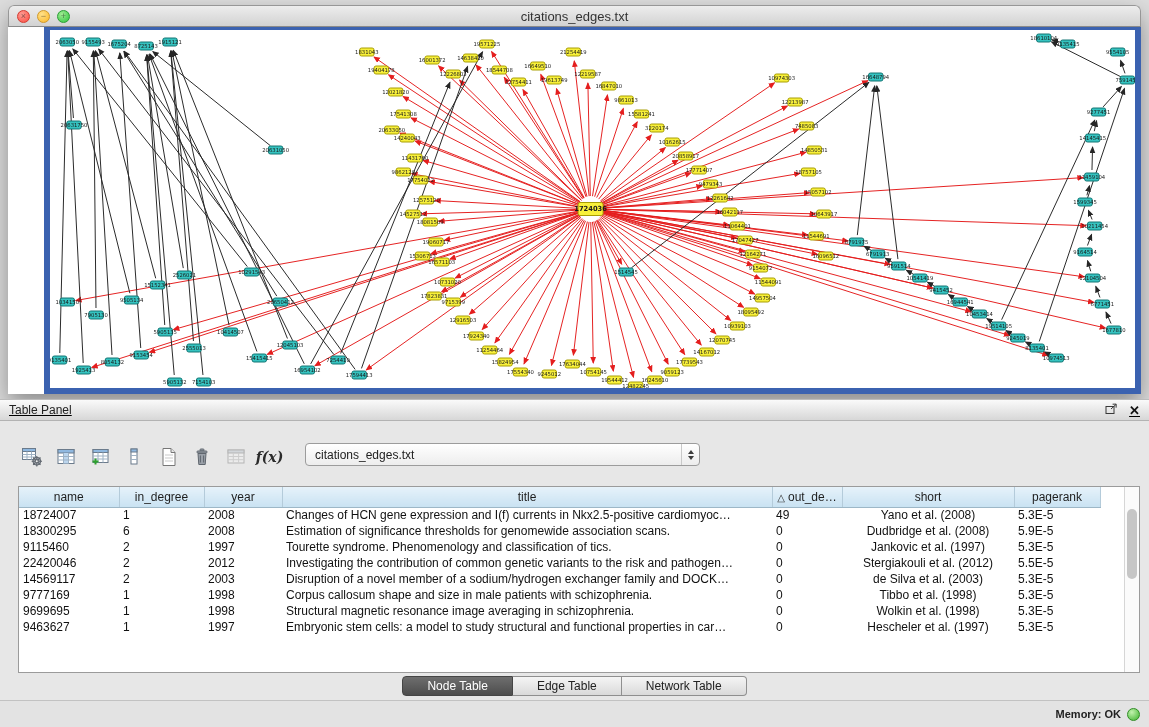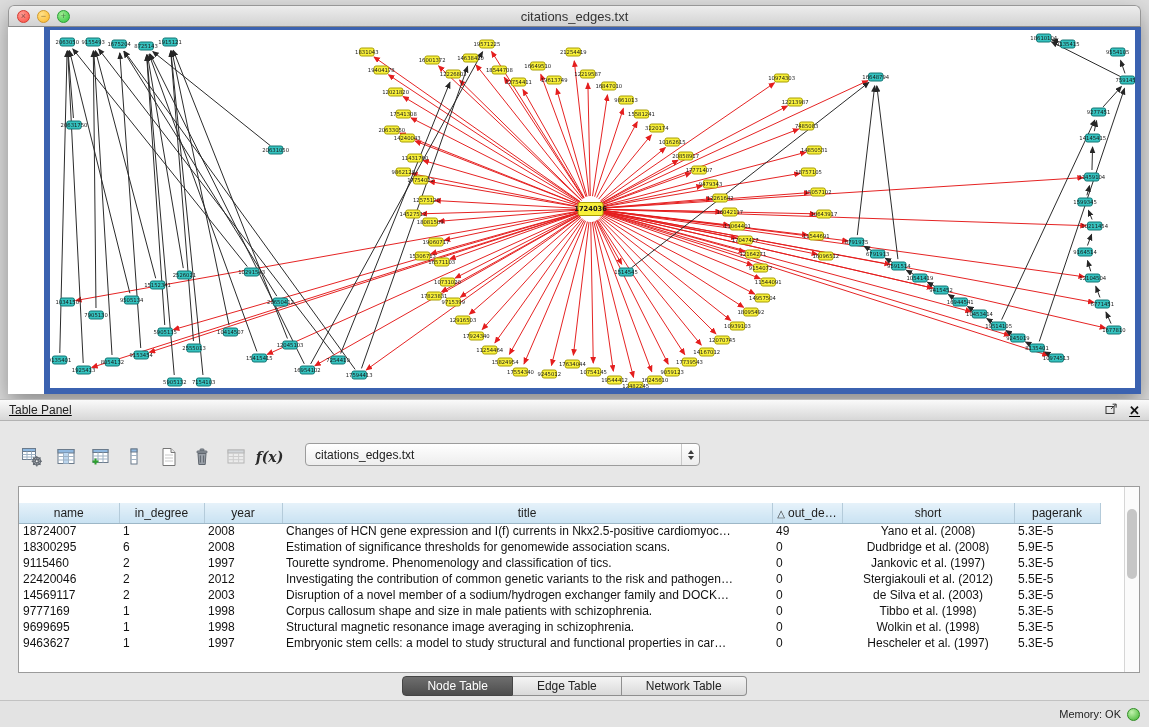--- a/index.html
+++ b/index.html
@@ -71,21 +71,21 @@
   }
   .combo .arrows{margin-left:auto;width:17px;height:100%;display:flex;flex-direction:column;
     align-items:center;justify-content:center;gap:2px;border-left:1px solid #c9c9c9;}
   .tri-up{width:0;height:0;border-left:3.5px solid transparent;border-right:3.5px solid transparent;border-bottom:4.5px solid #3c3c3c;}
   .tri-down{width:0;height:0;border-left:3.5px solid transparent;border-right:3.5px solid transparent;border-top:4.5px solid #3c3c3c;}
 
   .table-wrap{
     position:absolute;left:18px;top:87px;width:1122px;height:187px;
     background:#fff;border:1px solid #9b9b9b;box-sizing:border-box;overflow:hidden;
   }
-  table{border-collapse:collapse;table-layout:fixed;width:1008px;margin-top:16px;}
+  table{border-collapse:collapse;table-layout:fixed;width:1008px;}
   th{
     height:20px;box-sizing:border-box;
     background:linear-gradient(#e6f2fa,#c9e2f2);
     border-right:1px solid #b4cbda;border-bottom:1px solid #9db7c7;
     font-size:12px;font-weight:normal;color:#1e1e1e;text-align:center;
     overflow:hidden;white-space:nowrap;padding:0 2px;
   }
   th.filler{background:#fff;border-right:none;}
   th .sort{font-size:10px;margin-right:3px;color:#333;}
   td{
@@ -105,21 +105,21 @@
     font-family:"Liberation Sans",sans-serif;
   }
   .tab:first-child{border-left:1px solid #8f8f8f;border-radius:4px 0 0 4px;}
   .tab:last-child{border-radius:0 4px 4px 0;}
   .tab.active{background:linear-gradient(#6e6e6e,#4d4d4d);color:#fff;border-color:#454545;}
 
   .statusbar{
     position:absolute;left:0;bottom:0;width:1149px;height:27px;box-sizing:border-box;
     background:#e3e3e3;border-top:1px solid #c2c2c2;
     display:flex;align-items:center;justify-content:flex-end;gap:6px;padding-right:9px;
-    font-size:11px;color:#222;
+    font-size:11px;color:#222;font-weight:bold;
   }
   .mem-dot{width:11px;height:11px;border-radius:50%;
     background:radial-gradient(circle at 35% 30%,#c2f2ae,#3cb32c);border:1px solid #2f8d23;}
 </style>
 </head>
 <body>
 
 <div class="graph-window">
   <div class="titlebar">
     <div class="lights">

